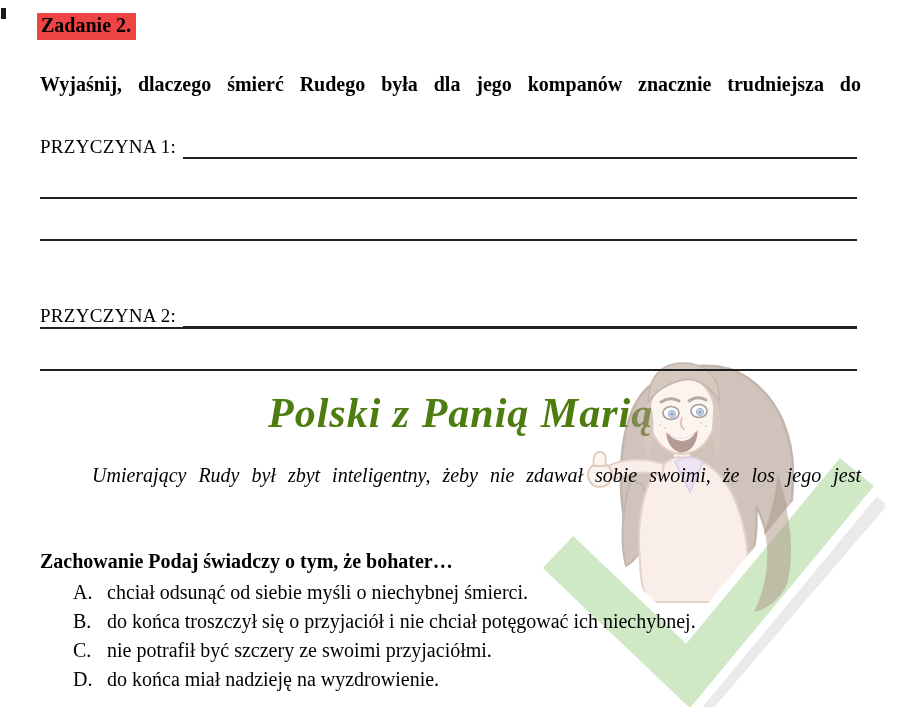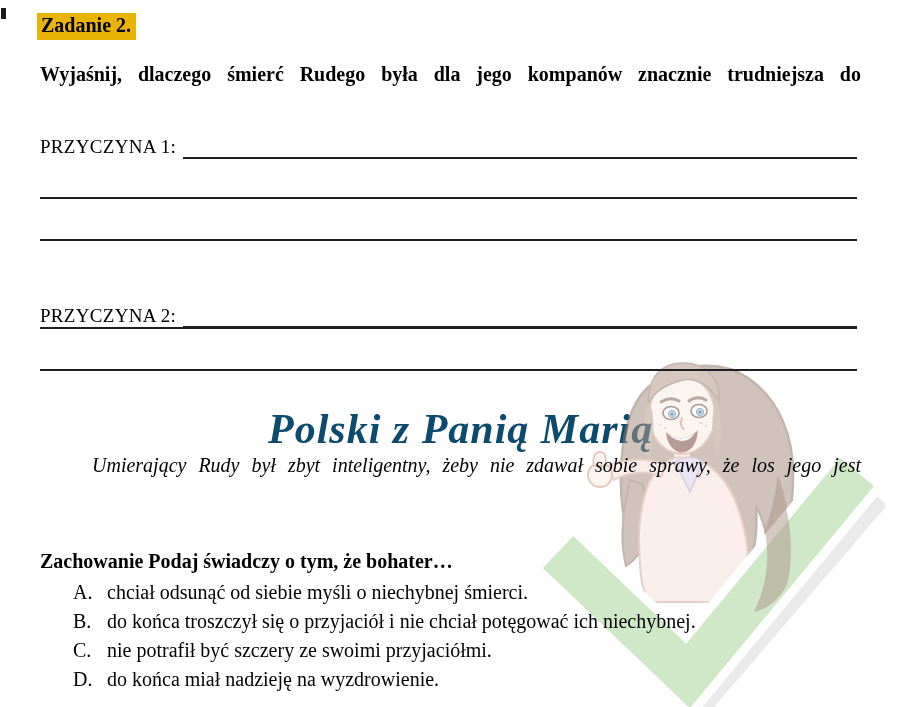--- a/index.html
+++ b/index.html
@@ -9,50 +9,50 @@
     position:relative;
   }
   .page{position:absolute;inset:0;width:900px;height:707px;background:#fff;}
   .layer-watermark{position:absolute;inset:0;z-index:0;}
   .layer-content{position:absolute;inset:0;z-index:1;}
 
   .edge-artifact{position:absolute;left:1px;top:8px;width:5px;height:11px;background:#1a1a1a;}
 
   .task-heading{
     position:absolute;left:37px;display:inline-block;
-    background:#eab308;padding:1px 5px 3px 4px;
+    background:#ef4444;padding:1px 5px 3px 4px;
     font-size:20px;font-weight:bold;line-height:23px;white-space:nowrap;
   }
   #task2-heading{top:13px;}
   #task3-heading{top:394px;}
 
   .question{position:absolute;left:40px;width:821px;font-size:20px;font-weight:bold;line-height:26px;}
   #task2-question{top:61px;}
-  .just{text-align:justify;text-align-last:justify;}
+  .just{text-align:justify;text-align-last:justify;margin-top:10px;}
   .q-line{white-space:normal;}
 
   .reason-row{
     position:absolute;left:40px;width:817px;height:21px;
     display:flex;font-size:19px;line-height:21px;
   }
   #reason1-row{top:136px;}
   #reason2-row{top:262px;margin-top:43px;}
   .reason-label{white-space:nowrap;letter-spacing:0.3px;}
   .reason-line{flex:1;border-bottom:2px solid #1f1f1f;height:100%;margin-left:7px;}
 
   .answer-line{position:absolute;left:40px;width:817px;height:0;border-top:2px solid #1f1f1f;}
   #ans-line-1{top:197px;}
   #ans-line-2{top:239px;}
   #ans-line-3{top:327px;}
   #ans-line-4{top:369px;}
 
   .watermark-text{
     position:absolute;left:268px;top:389px;
     font-size:42px;font-style:italic;font-weight:bold;
-    color:#0c4a6e;white-space:nowrap;letter-spacing:1px;margin-top:16px;
+    color:#4d7c0f;white-space:nowrap;letter-spacing:1px;
   }
   .avatar-wrap{position:absolute;left:540px;top:360px;width:345px;height:347px;}
 
   .quote{position:absolute;left:40px;top:446px;width:821px;font-size:20px;font-style:italic;line-height:38px;}
   .quote .q1{text-indent:52px;}
 
   #task3-question{position:absolute;left:40px;top:550px;font-size:20px;font-weight:bold;white-space:nowrap;}
 
   .options{position:absolute;left:73px;top:578px;width:800px;font-size:20px;line-height:29px;}
   .option-row{display:flex;}
@@ -149,21 +149,21 @@
 
     <div class="reason-row" id="reason2-row">
       <span class="reason-label">PRZYCZYNA 2:</span>
       <span class="reason-line"></span>
     </div>
     <div class="answer-line" id="ans-line-3"></div>
     <div class="answer-line" id="ans-line-4"></div>
 
 
     <div class="quote">
-      <div class="q1 just">Umierający Rudy był zbyt inteligentny, żeby nie zdawał sobie sprawy, że los jego jest</div>
+      <div class="q1 just">Umierający Rudy był zbyt inteligentny, żeby nie zdawał sobie swoimi, że los jego jest</div>
     </div>
 
     <div id="task3-question">Zachowanie Podaj świadczy o tym, że bohater…</div>
 
     <div class="options">
       <div class="option-row">
         <span class="option-label">A.</span>
         <span class="option-text">chciał odsunąć od siebie myśli o niechybnej śmierci.</span>
       </div>
       <div class="option-row">

